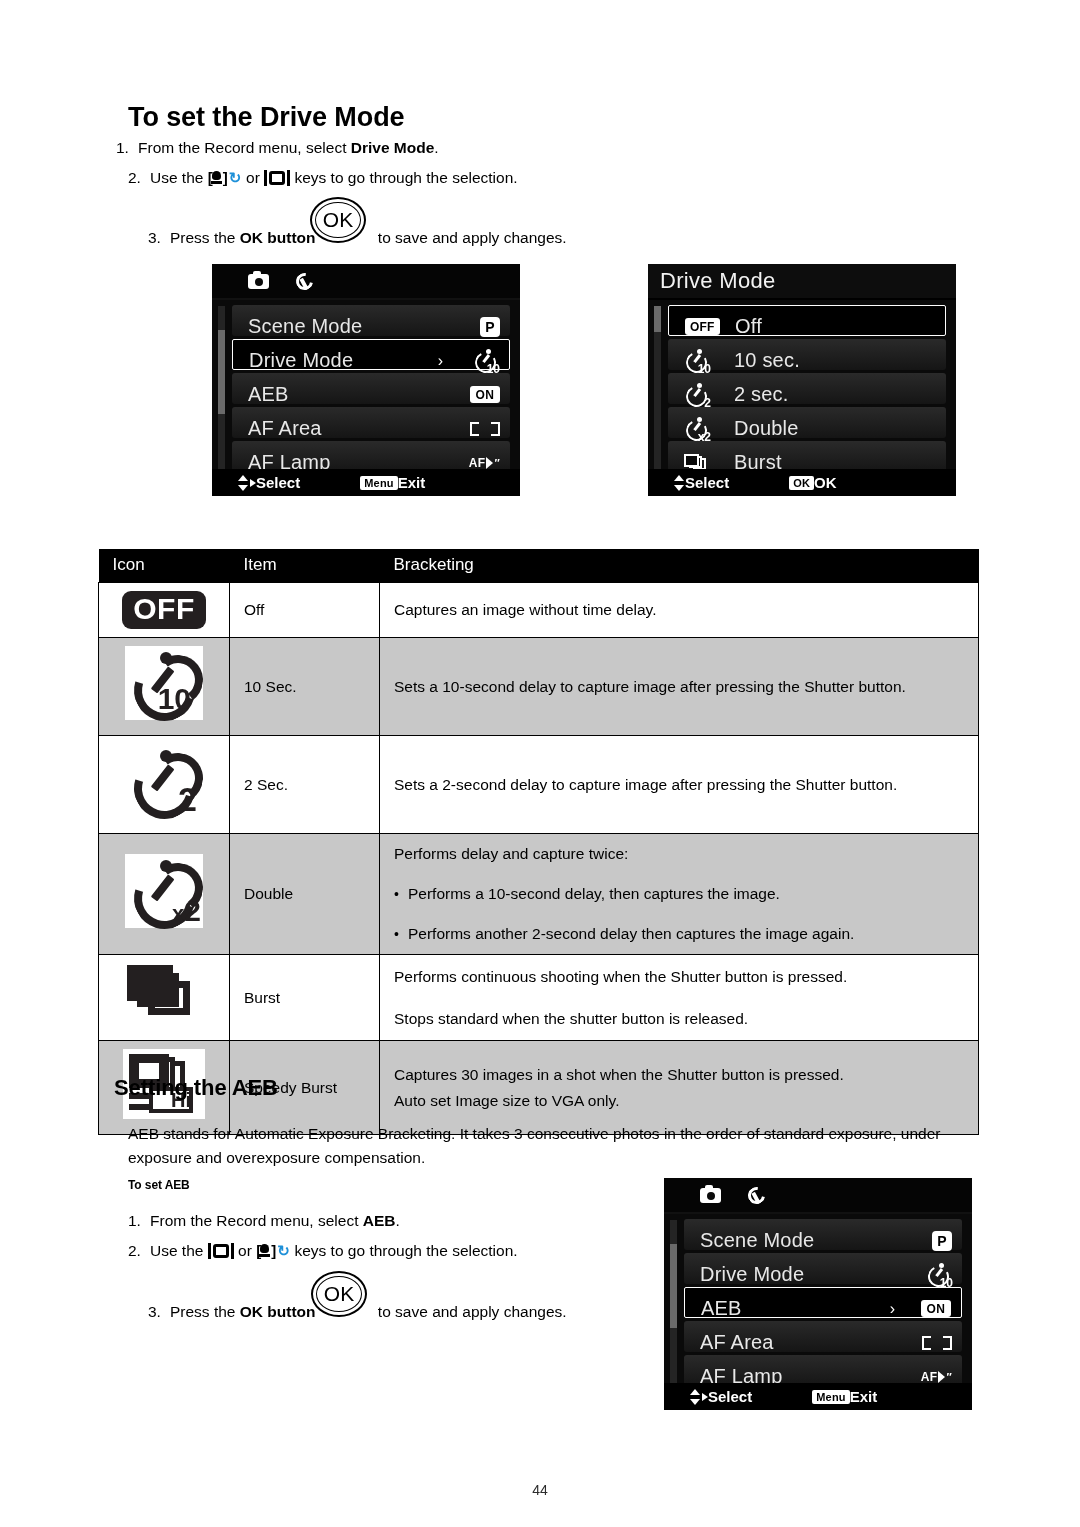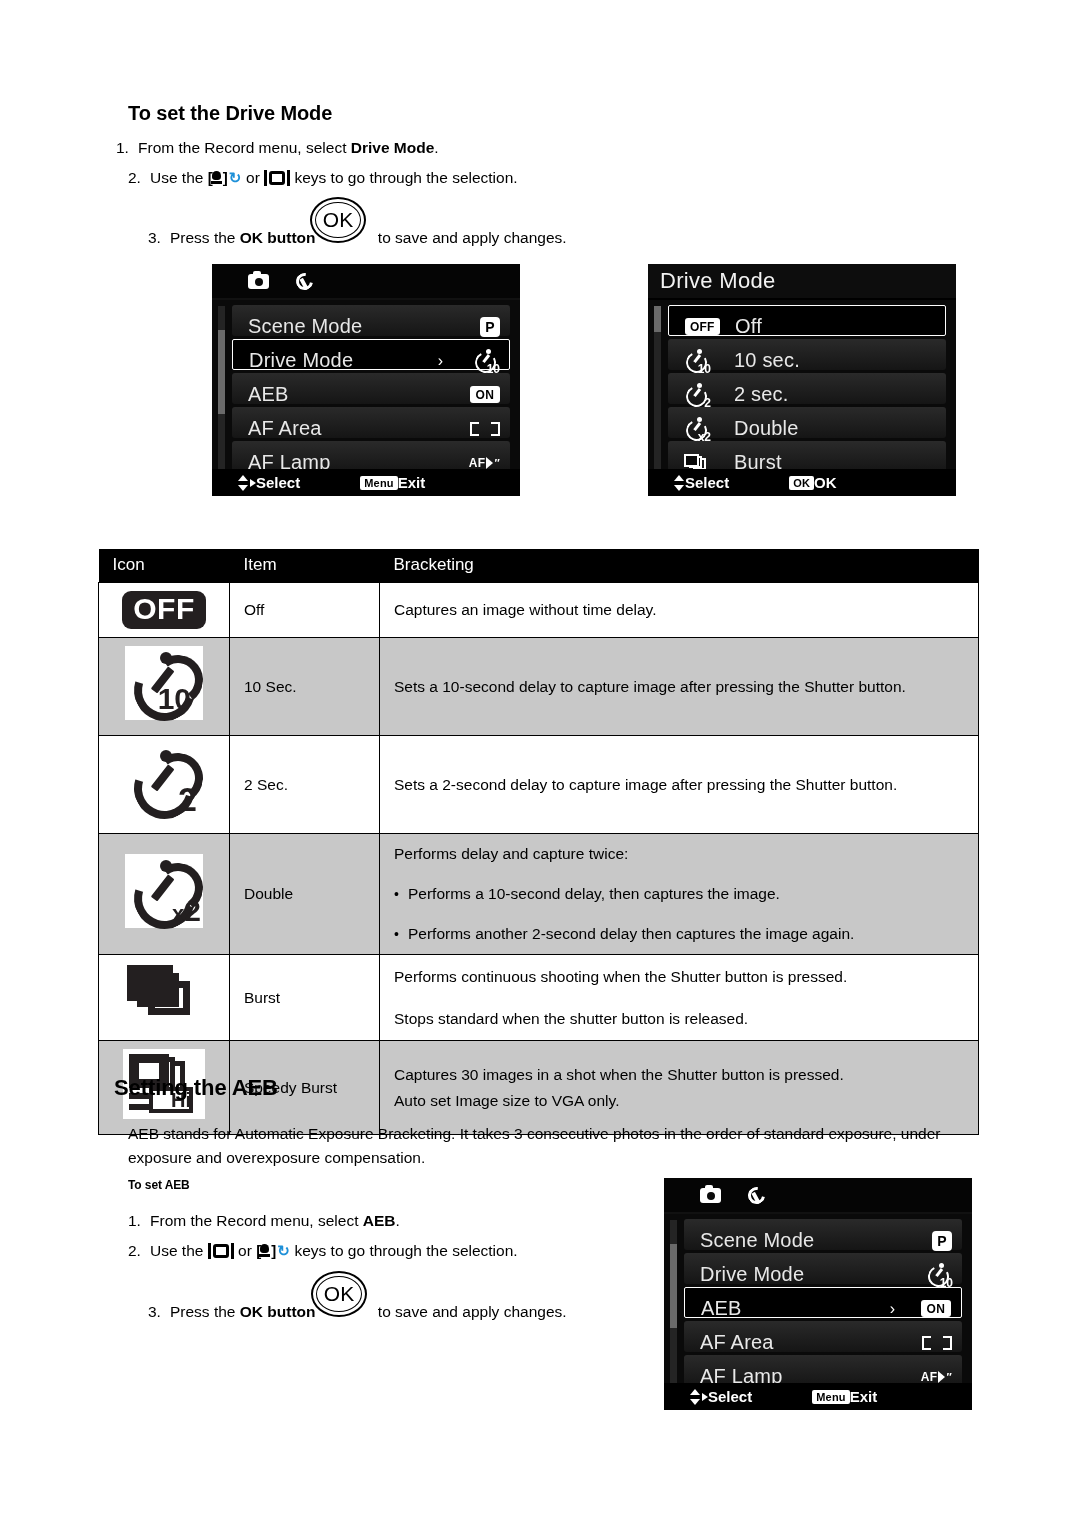--- a/index.html
+++ b/index.html
@@ -10,21 +10,21 @@
     color:#000;
     position:relative;
     overflow:hidden;
   }
   .page{position:absolute;left:0;top:0;width:1080px;height:1527px;}
 
   
   h2.sec-title{
     position:absolute;
     margin:0;
-    font-size:20px;
+    font-size:27px;
     font-weight:bold;
     letter-spacing:-0.1px;
   }
   .step{
     position:absolute;
     font-size:15.5px;
     line-height:19px;
     white-space:nowrap;
   }
   .step .num{display:inline-block;width:22px;}
@@ -649,14 +649,15 @@
         <span class="r-arrow"></span>
         <span>Select</span>
       </span>
       <span class="grp g2">
         <span class="badge">Menu</span>
         <span>Exit</span>
       </span>
     </div>
   </div>
 
+  <div class="pagenum" style="top:1482px;">44</div>
 
 </div>
 
 </body></html>

